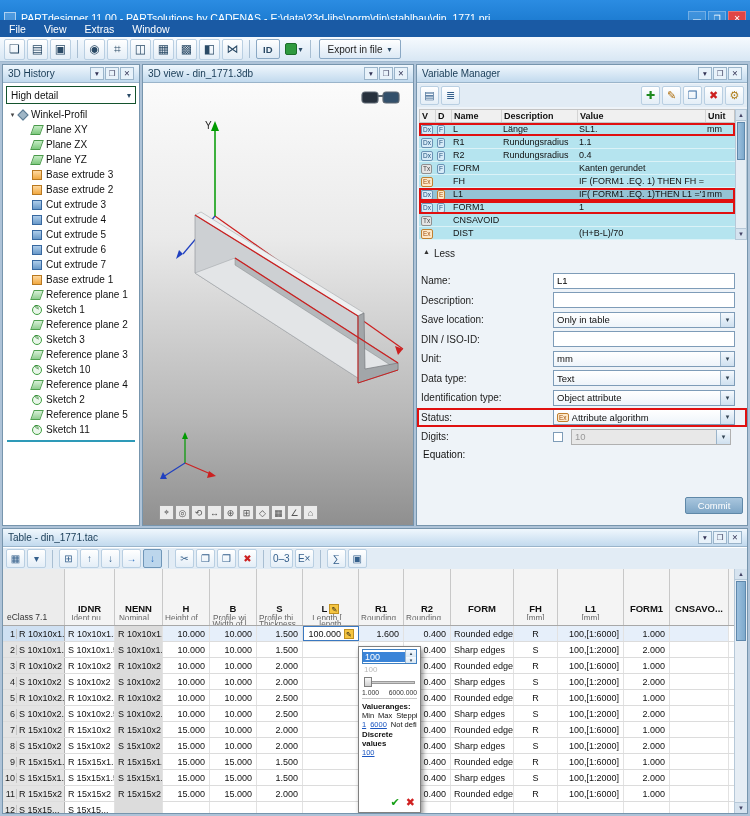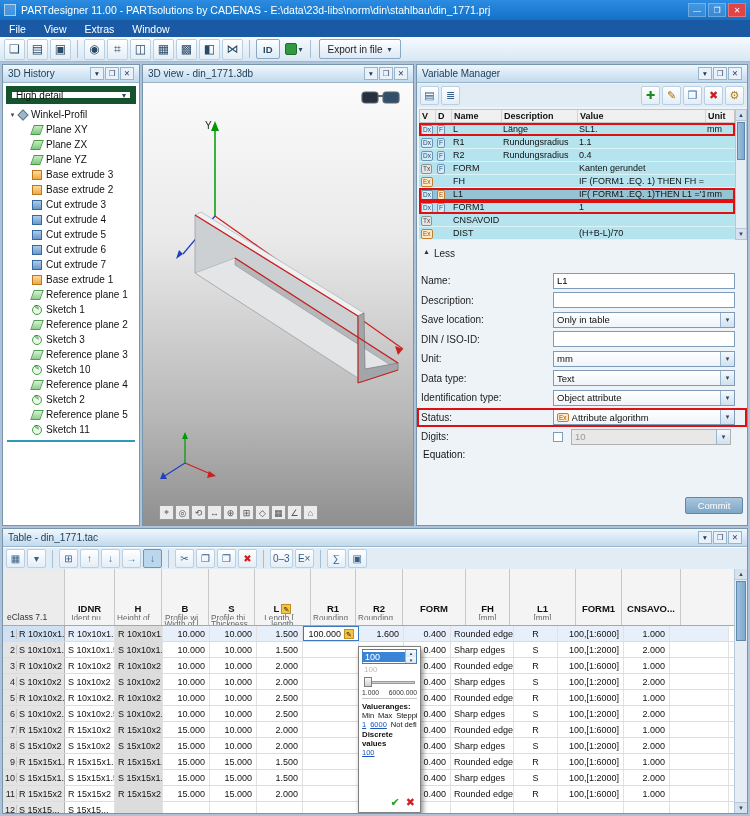--- a/index.html
+++ b/index.html
@@ -1,19 +1,19 @@
 <!DOCTYPE html>
 <html><head>
 <meta charset="utf-8">
 <style>
 *{margin:0;padding:0;box-sizing:border-box;font-family:"Liberation Sans",sans-serif;}
 html,body{width:750px;height:816px;}
 body{position:relative;background:#aec3d8;font-size:11px;overflow:hidden;color:#111;}
 
-#titlebar{position:absolute;left:0;top:0;width:750px;height:20px;background:linear-gradient(#2b8ce2,#1371c6);color:#fff;display:flex;align-items:center;padding:0 4px;font-size:10.5px;white-space:nowrap;overflow:hidden;}
+#titlebar{position:absolute;left:0;top:0;width:750px;height:36px;background:linear-gradient(#2b8ce2,#1371c6);color:#fff;display:flex;align-items:center;padding:0 4px;font-size:10.5px;white-space:nowrap;overflow:hidden;}
 .appico{width:12px;height:12px;background:#fff3;border:1px solid #ffffff88;margin-right:5px;flex:none;}
 #title-text{overflow:hidden;text-overflow:ellipsis;}
 .winbtns{margin-left:auto;display:flex;gap:2px;flex:none;}
 .wbtn{width:18px;height:14px;display:flex;align-items:center;justify-content:center;font-size:8px;background:#ffffff22;border:1px solid #ffffff44;color:#fff;}
 .wbtn.close{background:#e04545;}
 #menubar{position:absolute;left:0;top:20px;width:750px;height:17px;background:#1a5aa4;display:flex;align-items:center;color:#fff;font-size:10.5px;}
 .menu-item{padding:0 9px;height:17px;display:flex;align-items:center;}
 #toolbar{position:absolute;left:0;top:37px;width:750px;height:25px;background:linear-gradient(#f6fafe,#d8e7f4);border-bottom:1px solid #9fb8cf;display:flex;align-items:center;padding:0 4px;}
 #toolbar-icons{display:flex;align-items:center;gap:2px;}
 .tbtn{width:21px;height:21px;border:1px solid #b9cfe2;border-radius:2px;background:linear-gradient(#ffffff,#e4eef7);display:flex;align-items:center;justify-content:center;font-size:12px;color:#2a4a66;}
@@ -26,21 +26,21 @@
 
 .panel{position:absolute;background:#fff;border:1px solid #7795ad;overflow:hidden;}
 #history-panel{left:2px;top:64px;width:138px;height:462px;}
 #view-panel{left:142px;top:64px;width:272px;height:462px;}
 #vm-panel{left:416px;top:64px;width:332px;height:462px;background:#eef3f8;}
 #table-panel{left:2px;top:528px;width:746px;height:286px;}
 .phead{height:18px;background:linear-gradient(#f0f7fd,#c2daee);border-bottom:1px solid #9ab4ca;display:flex;align-items:center;padding:0 5px;font-size:10px;color:#173a55;}
 .pbtns{margin-left:auto;display:flex;gap:1px;}
 .pbtn{width:14px;height:13px;font-size:7.5px;display:flex;align-items:center;justify-content:center;border:1px solid #9ab4ca;background:#e8f2fa;color:#335;}
 
-.detail-select{margin:3px;height:18px;border:6px solid #14532d;background:#fff;display:flex;align-items:center;padding:0 4px;font-size:10px;justify-content:space-between;}
+.detail-select{margin:3px;height:18px;border:1px solid #14532d;background:#fff;display:flex;align-items:center;padding:0 4px;font-size:10px;justify-content:space-between;}
 #history-tree{position:absolute;left:0;top:42px;right:0;bottom:0;background:#fff;overflow:hidden;font-size:10px;}
 .tree-item{display:flex;align-items:center;height:15px;white-space:nowrap;}
 .exp{width:11px;font-size:7px;color:#444;text-align:center;flex:none;}
 .ticon{width:10px;height:10px;margin-right:4px;flex:none;}
 .ic-part{background:#9fb6c6;border:1px solid #5a7a92;transform:rotate(45deg);width:8px;height:8px;margin-left:1px;}
 .ic-plane{background:linear-gradient(#c4ecc4,#7cc87c);border:1px solid #4a9a4a;transform:skewX(-20deg);}
 .ic-extrude{background:linear-gradient(#ffd9a0,#f0a840);border:1px solid #b87820;}
 .ic-cut{background:linear-gradient(#aecdea,#6898c8);border:1px solid #3868a0;}
 .ic-refplane{background:linear-gradient(#d8f0d8,#90cc90);border:1px solid #50a050;transform:skewX(-20deg);}
 .ic-sketch{background:#eaf6ea;border:1px solid #40a040;border-radius:50%;position:relative;}
@@ -581,20 +581,27 @@
     <div class="th rowhdr-th">
       <span id="eclass">eClass 7.1</span>
     </div>
   <div class="th" style="width: 50px;">
         <span class="thn">
           <span>IDNR</span>
         </span>
         <span class="thd">Ident nu...</span>
         <span class="thd">&nbsp;</span>
       </div>
+      <div class="th" style="width: 48px;">
+        <span class="thn">
+          <span>NENN</span>
+        </span>
+        <span class="thd">Nominal ...</span>
+        <span class="thd">&nbsp;</span>
+      </div>
       <div class="th" style="width: 47px;">
         <span class="thn">
           <span>H</span>
         </span>
         <span class="thd">Height of ...</span>
         <span class="thd">&nbsp;</span>
       </div>
       <div class="th" style="width: 47px;">
         <span class="thn">
           <span>B</span>

